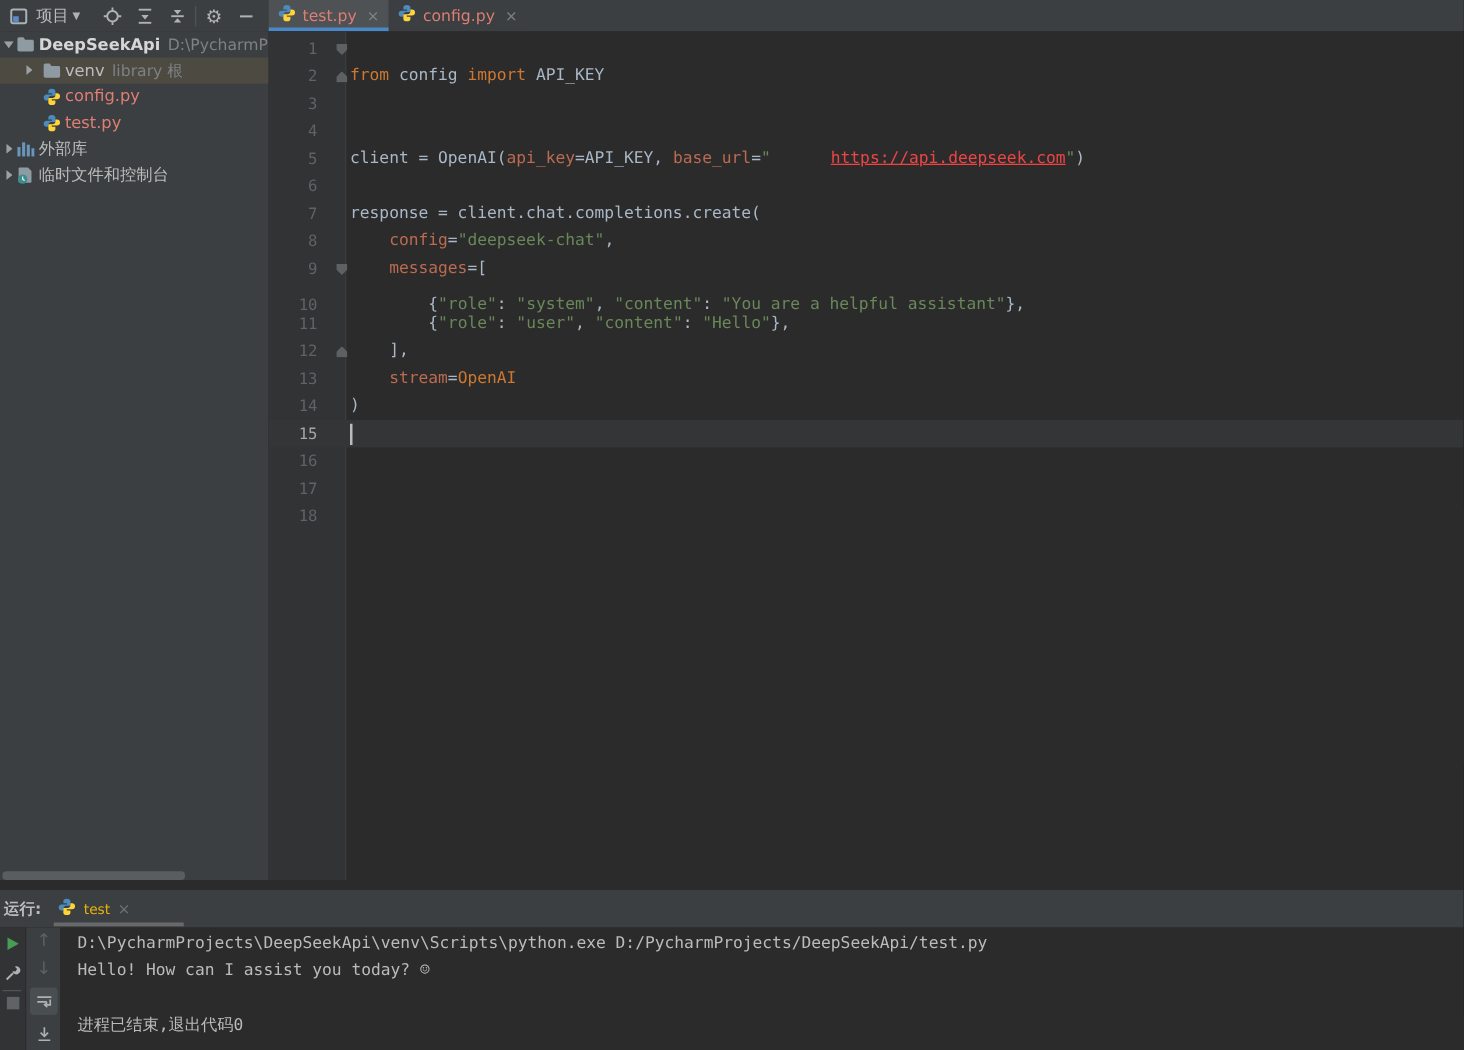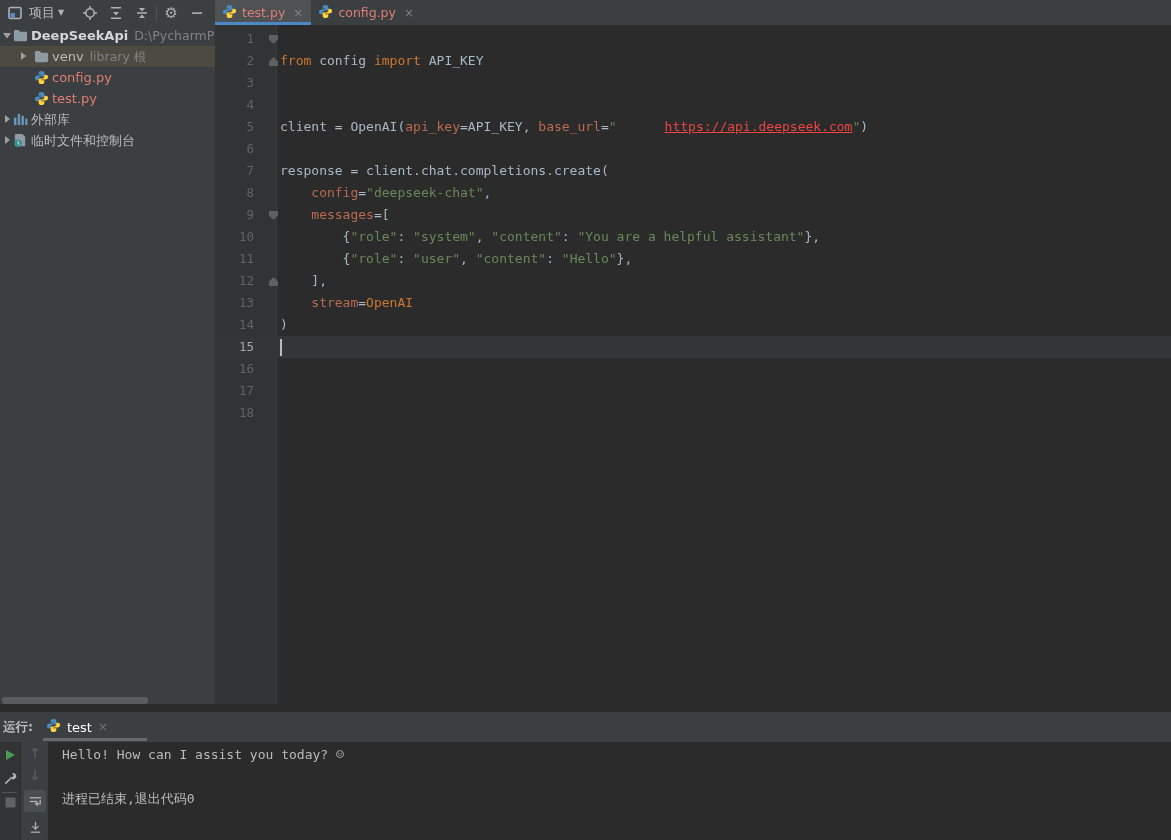--- a/index.html
+++ b/index.html
@@ -54,21 +54,21 @@
   .tk-param { color:#BA6B51; }
   .tk-num { color:#6897BB; }
   .tk-builtin { color:#8888C6; }
   .tk-plain { color:#A9B7C6; }
   .tk-link { color:#ef4444; text-decoration:underline;margin-left:48px; }
   
   #splitter { position:absolute; left:0; top:704px; width:1171px; height:8px; background:#2B2B2B; }
   #run-header { position:absolute; left:0; top:712px; width:1171px; height:30px; background:#3C3F41; }
   #run-label { position:absolute; left:3px; top:7px; font-size:12.5px; color:#BBBBBB;font-weight:bold; }
   #run-tab { position:absolute; left:40px; top:3px; height:24px; display:flex; align-items:center; gap:6px; padding:0 6px; }
-  #run-tab .tab-label { color:#ffffff; font-size:13px; }
+  #run-tab .tab-label { color:#eab308; font-size:11px; }
   #run-tab .tab-close { color:#6E7375; font-size:12px; }
   #run-tab-underline { position:absolute; left:43px; top:26px; width:104px; height:3px; background:#67696B; }
   
   #console { position:absolute; left:0; top:742px; width:1171px; height:98px; background:#2B2B2B; }
   #run-toolbar-1 { position:absolute; left:0; top:0; width:20px; height:98px; background:#313335; }
   #run-toolbar-2 { position:absolute; left:21px; top:0; width:27px; height:98px; background:#3C3F41; }
   .rt-btn { position:absolute; display:flex; align-items:center; justify-content:center; }
   .rt-sep { position:absolute; left:2px; width:15px; height:1px; background:#515456; }
   .arrow-glyph { font-size:14px; color:#5C6164; font-family:"DejaVu Sans",sans-serif; }
   .toggled { background:#494E50; border-radius:3px; }
@@ -232,21 +232,21 @@
         </div>
         <div class="eline" style="top: 157px;">
           <span class="lnum">8</span>
           <span class="codeln"><span class="tk-plain">    </span><span class="tk-param">config</span><span class="tk-plain">=</span><span class="tk-str">"deepseek-chat"</span><span class="tk-plain">,</span></span>
         </div>
         <div class="eline" style="top: 179px;">
           <span class="lnum">9</span>
           <span class="fold down"></span>
           <span class="codeln"><span class="tk-plain">    </span><span class="tk-param">messages</span><span class="tk-plain">=[</span></span>
         </div>
-        <div class="eline" style="top: 201px; text-decoration: underline;">
+        <div class="eline" style="top: 208px; text-decoration: underline;">
           <span class="lnum">10</span>
           <span class="codeln"><span class="tk-plain">        {</span><span class="tk-str">"role"</span><span class="tk-plain">: </span><span class="tk-str">"system"</span><span class="tk-plain">, </span><span class="tk-str">"content"</span><span class="tk-plain">: </span><span class="tk-str">"You are a helpful assistant"</span><span class="tk-plain">},</span></span>
         </div>
         <div class="eline" style="top: 223px;">
           <span class="lnum">11</span>
           <span class="codeln"><span class="tk-plain">        {</span><span class="tk-str">"role"</span><span class="tk-plain">: </span><span class="tk-str">"user"</span><span class="tk-plain">, </span><span class="tk-str">"content"</span><span class="tk-plain">: </span><span class="tk-str">"Hello"</span><span class="tk-plain">},</span></span>
         </div>
         <div class="eline" style="top: 245px;">
           <span class="lnum">12</span>
           <span class="fold up"></span>
@@ -327,19 +327,20 @@
       </span>
       <span class="rt-btn" style="left:3px;top:74px;width:22px;height:22px">
         <svg width="15" height="15" viewBox="0 0 16 16" fill="none" stroke="#AFB1B3" stroke-width="1.4">
             <path d="M8 2v7"></path>
             <path d="M4.8 6.5 8 9.7l3.2-3.2"></path>
             <path d="M3 13h10"></path>
           </svg>
       </span>
     </div>
     <div id="console-text">
+        <div class="cline">D:\PycharmProjects\DeepSeekApi\venv\Scripts\python.exe D:/PycharmProjects/DeepSeekApi/test.py</div>
         <div class="cline">Hello! How can I assist you today? ☺</div>
         <div class="cline"></div>
         <div class="cline">进程已结束,退出代码0</div>
       </div>
   </div>
 
 </div>
 
 </body></html>

